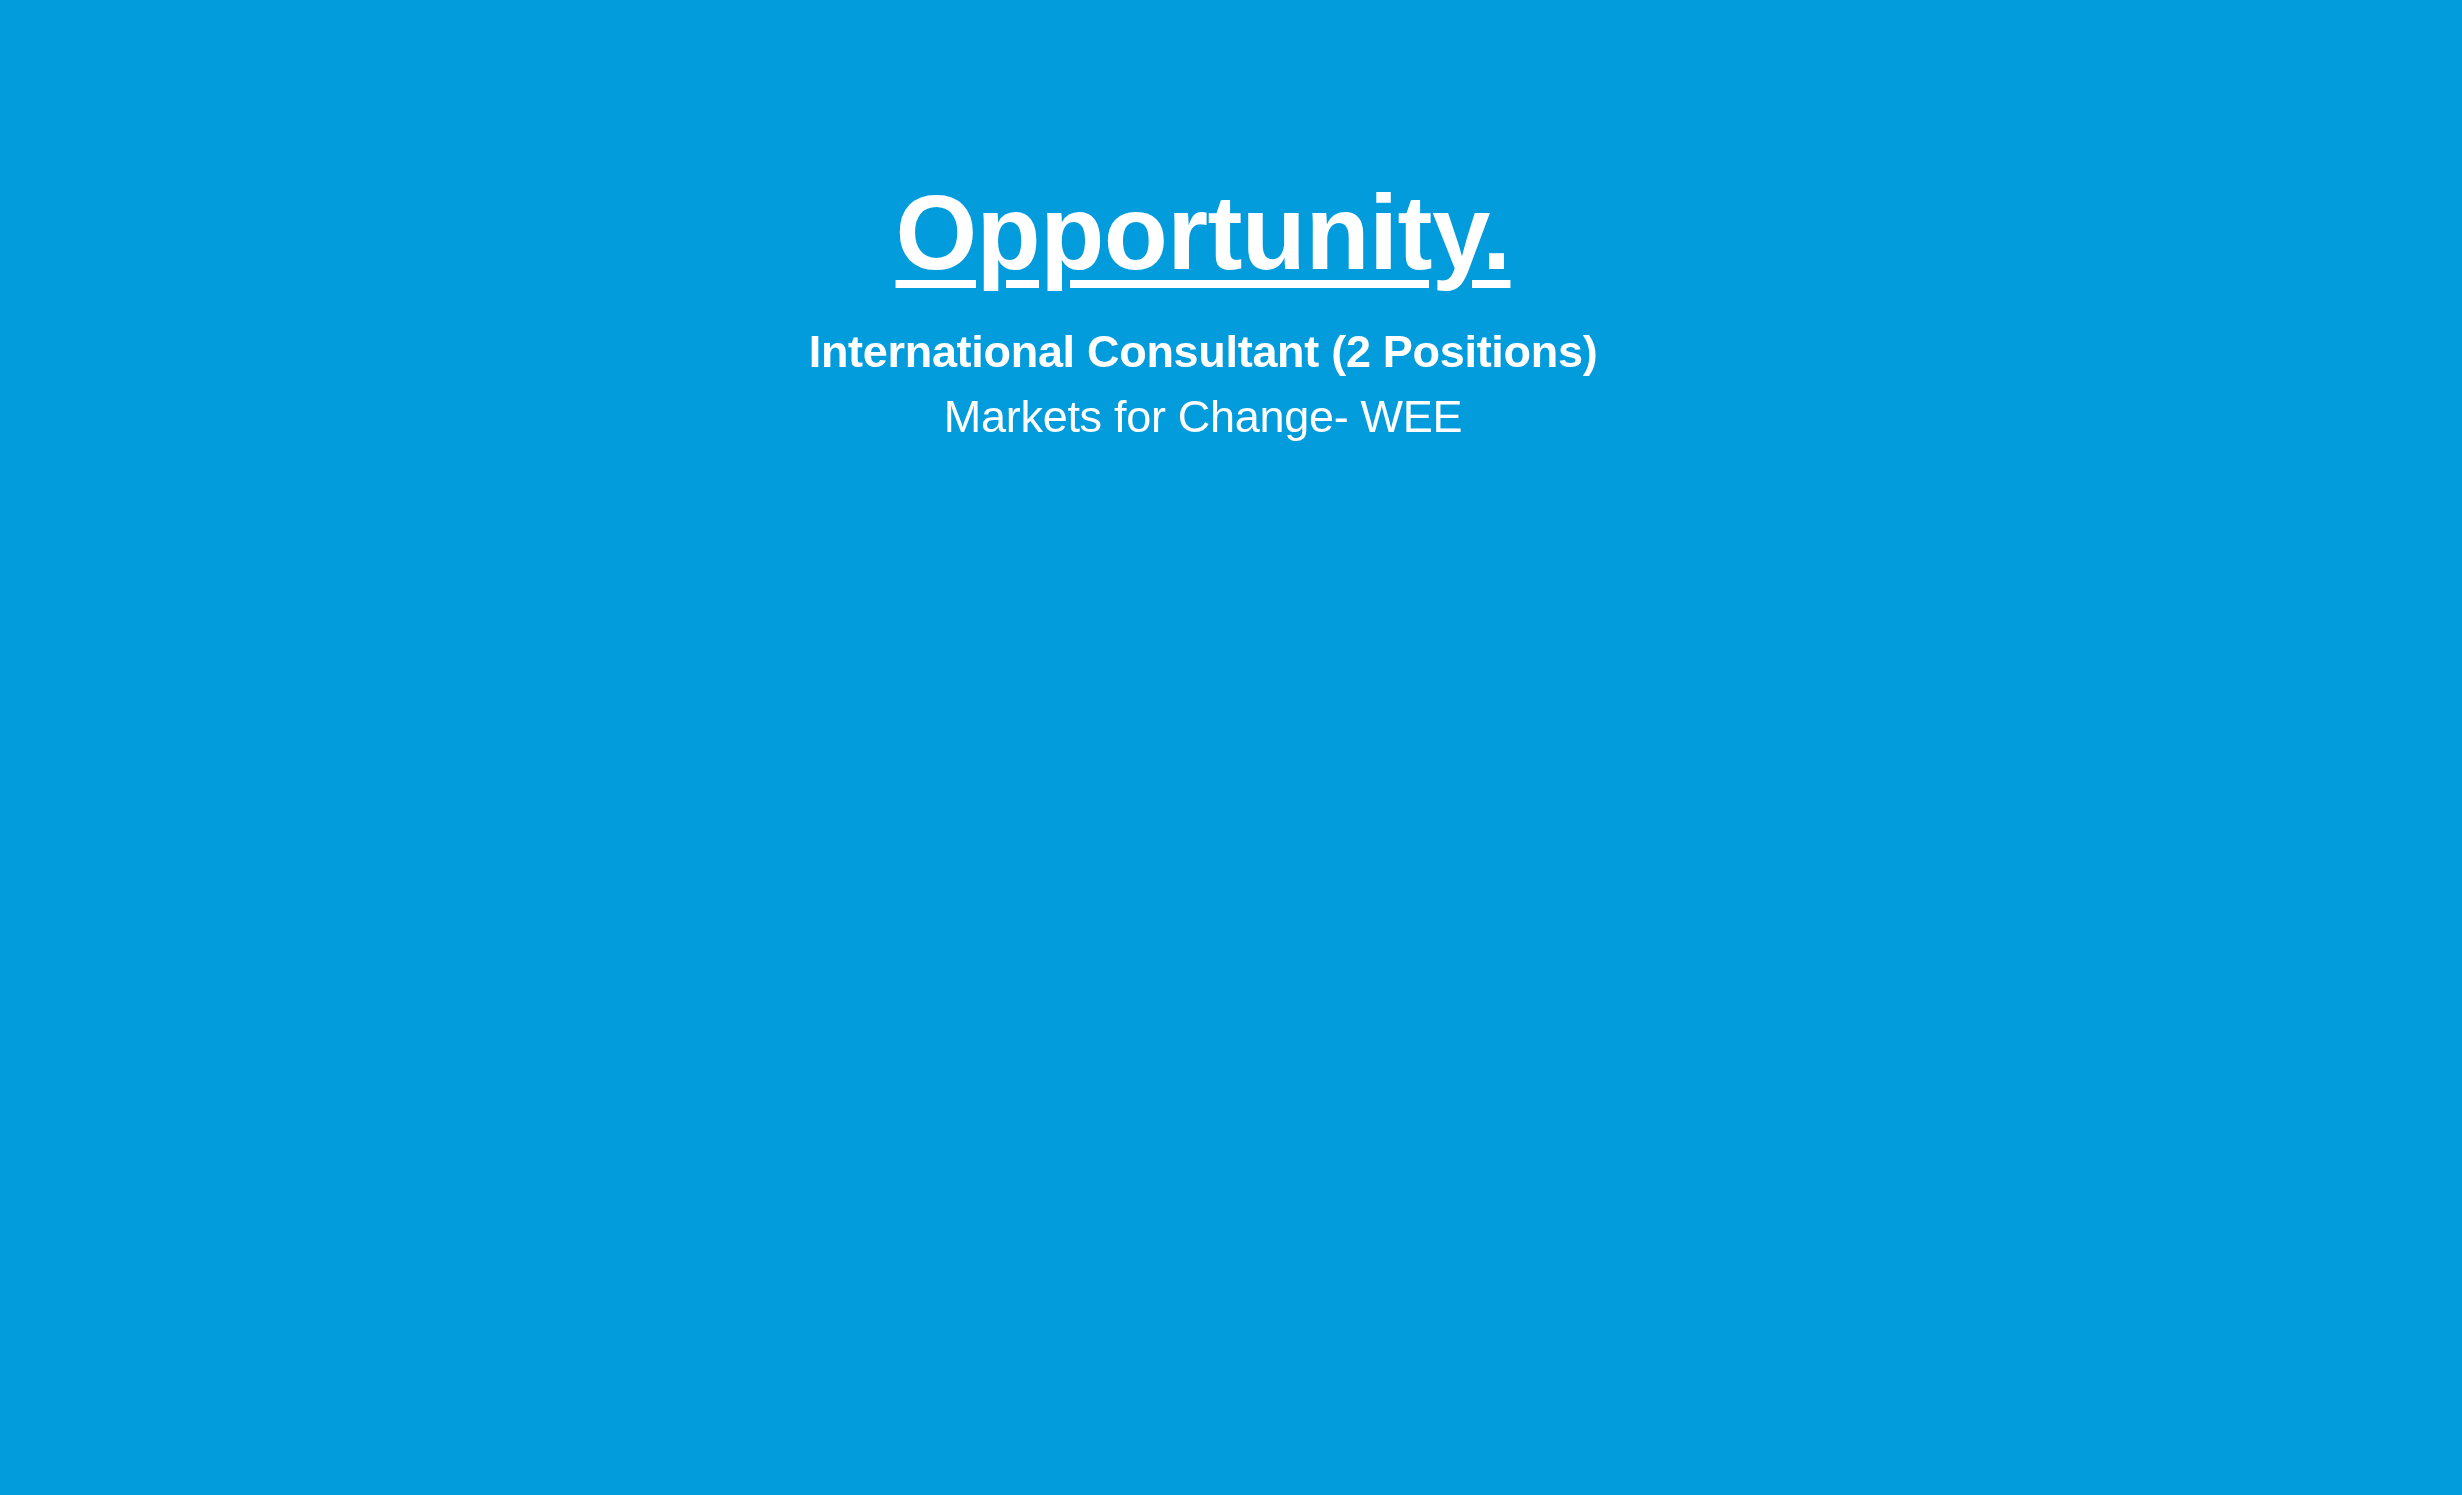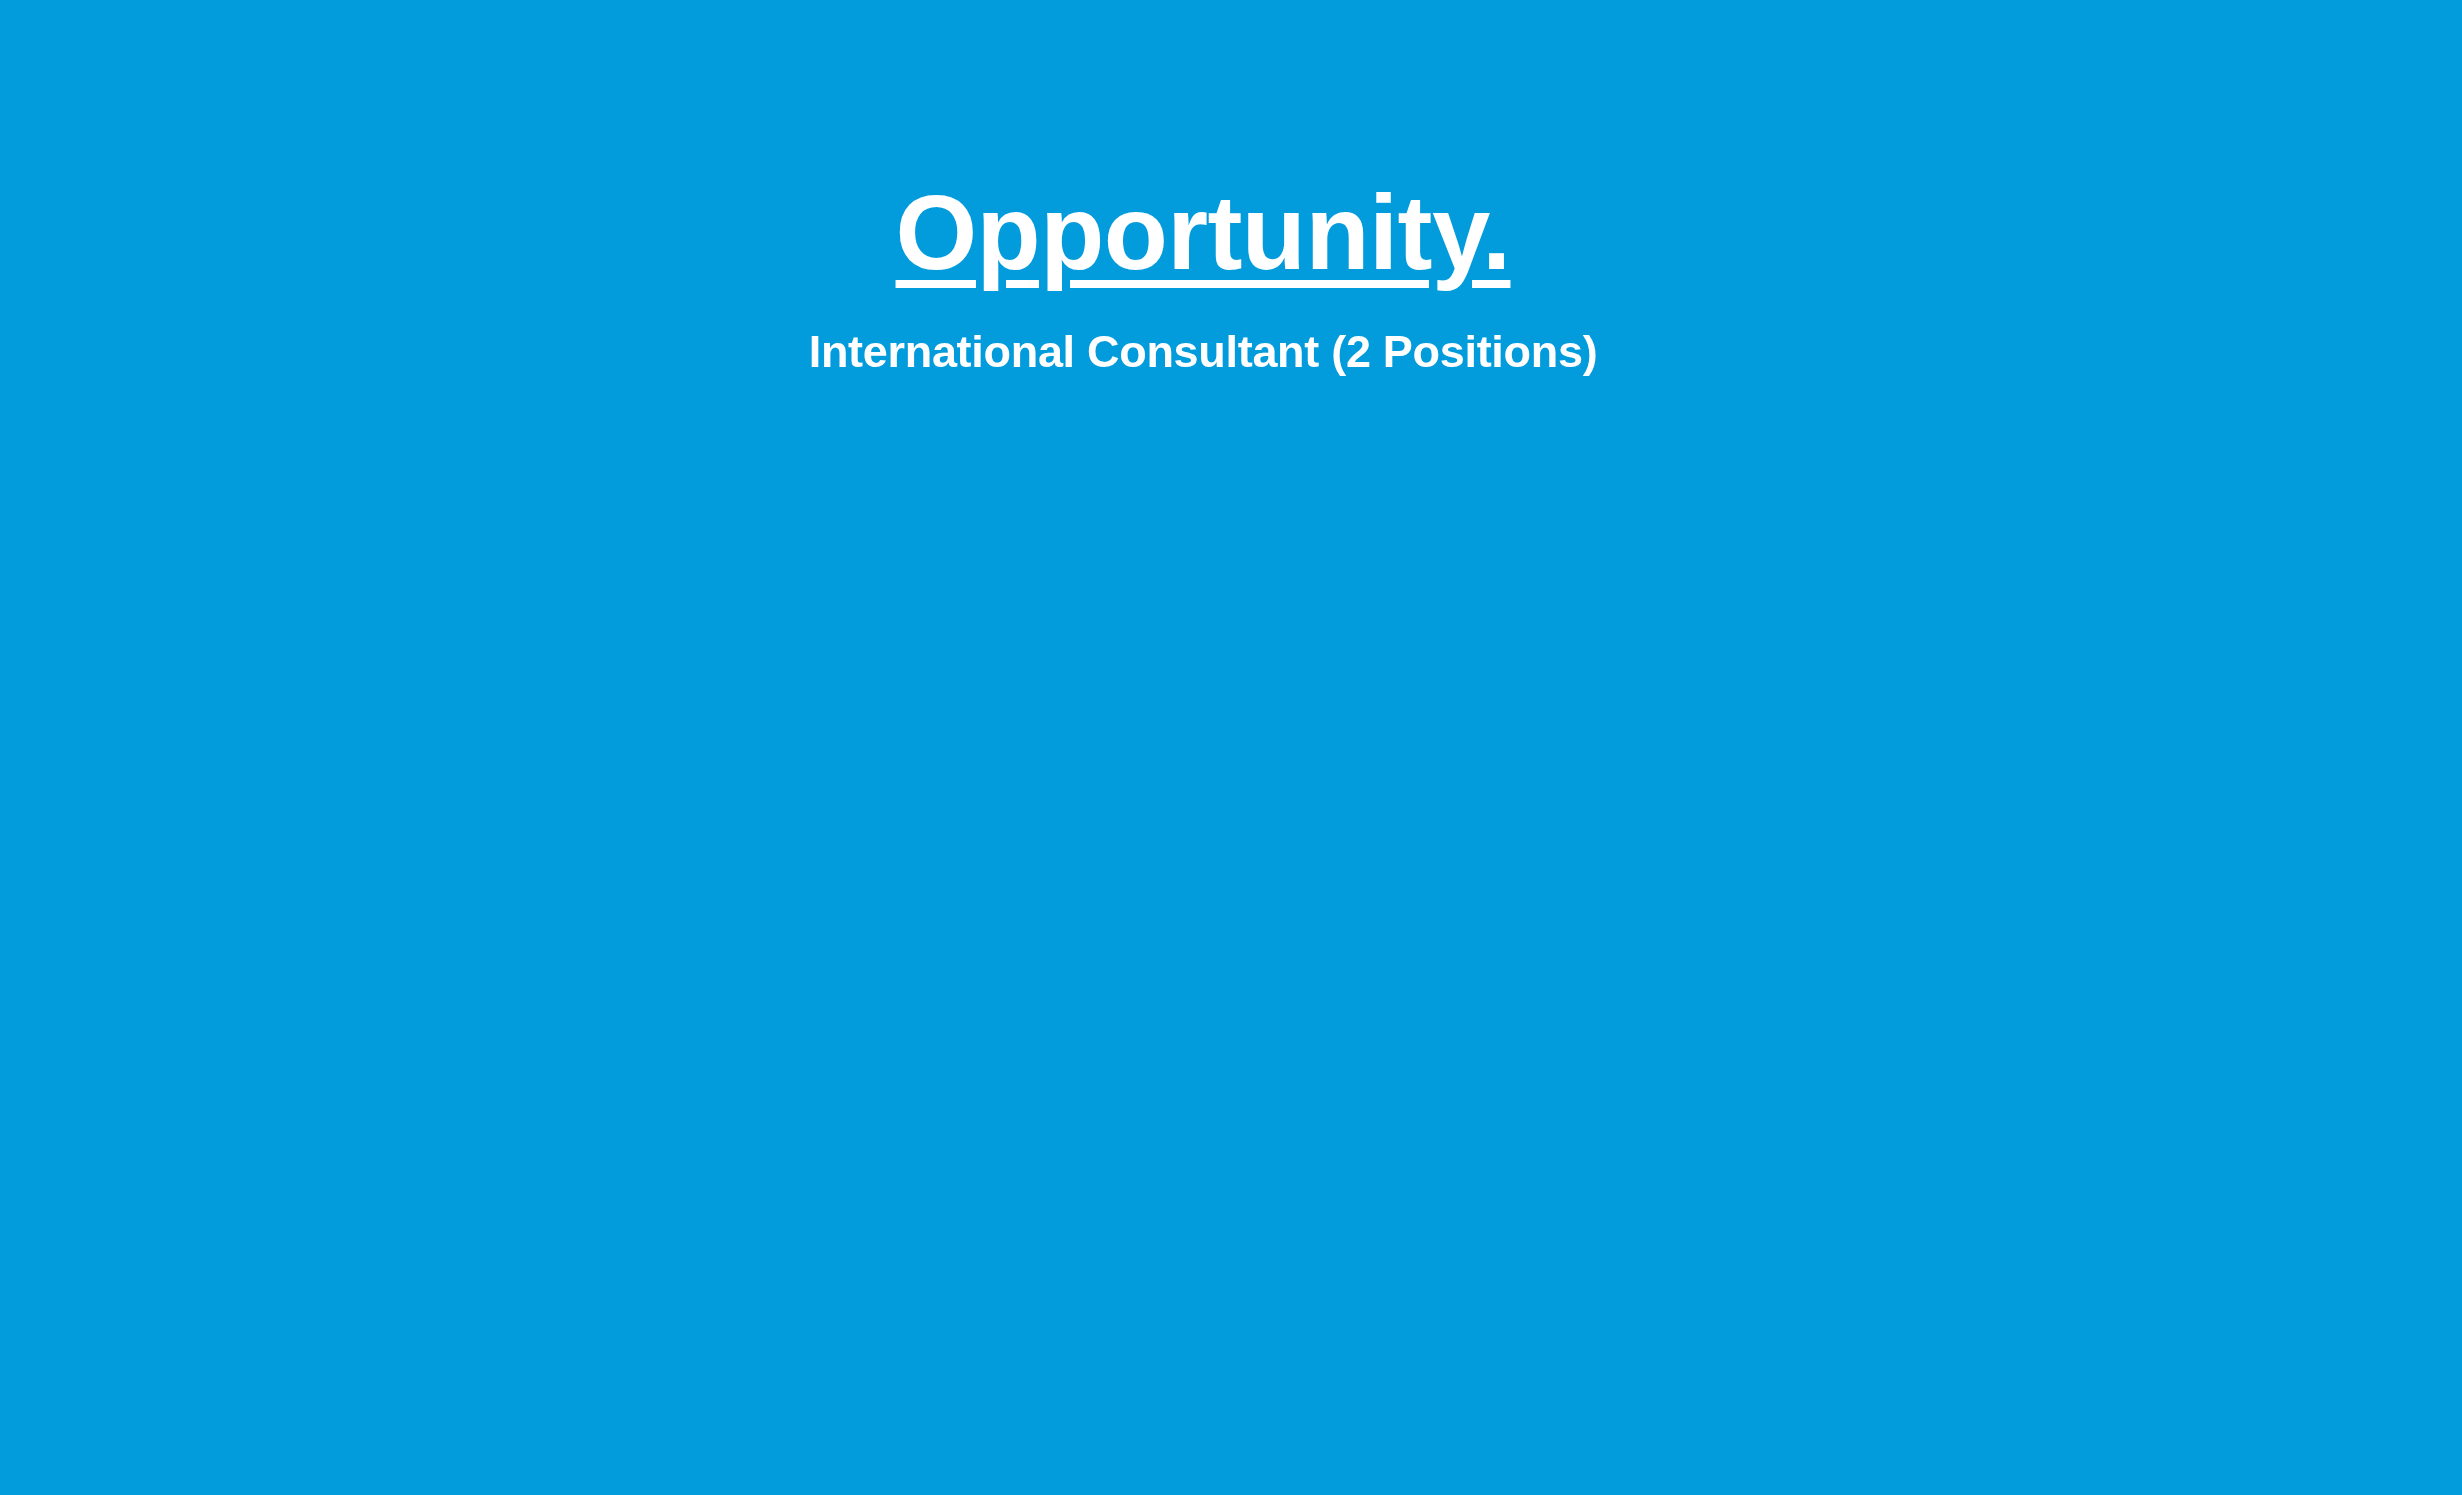--- a/index.html
+++ b/index.html
@@ -93,20 +93,21 @@
   <div class="title-block">
     <span class="slide-title">Opportunity.</span>
   </div>
 
   <div class="body-block">
 
     <div class="line bold">International Consultant (2 Positions)</div>
 
 
 
+    <div class="line normal">Markets for Change- WEE</div>
 
     <div class="spacer-line"></div>
 
 
   </div>
 
 </div>
 
 
 </body></html>

